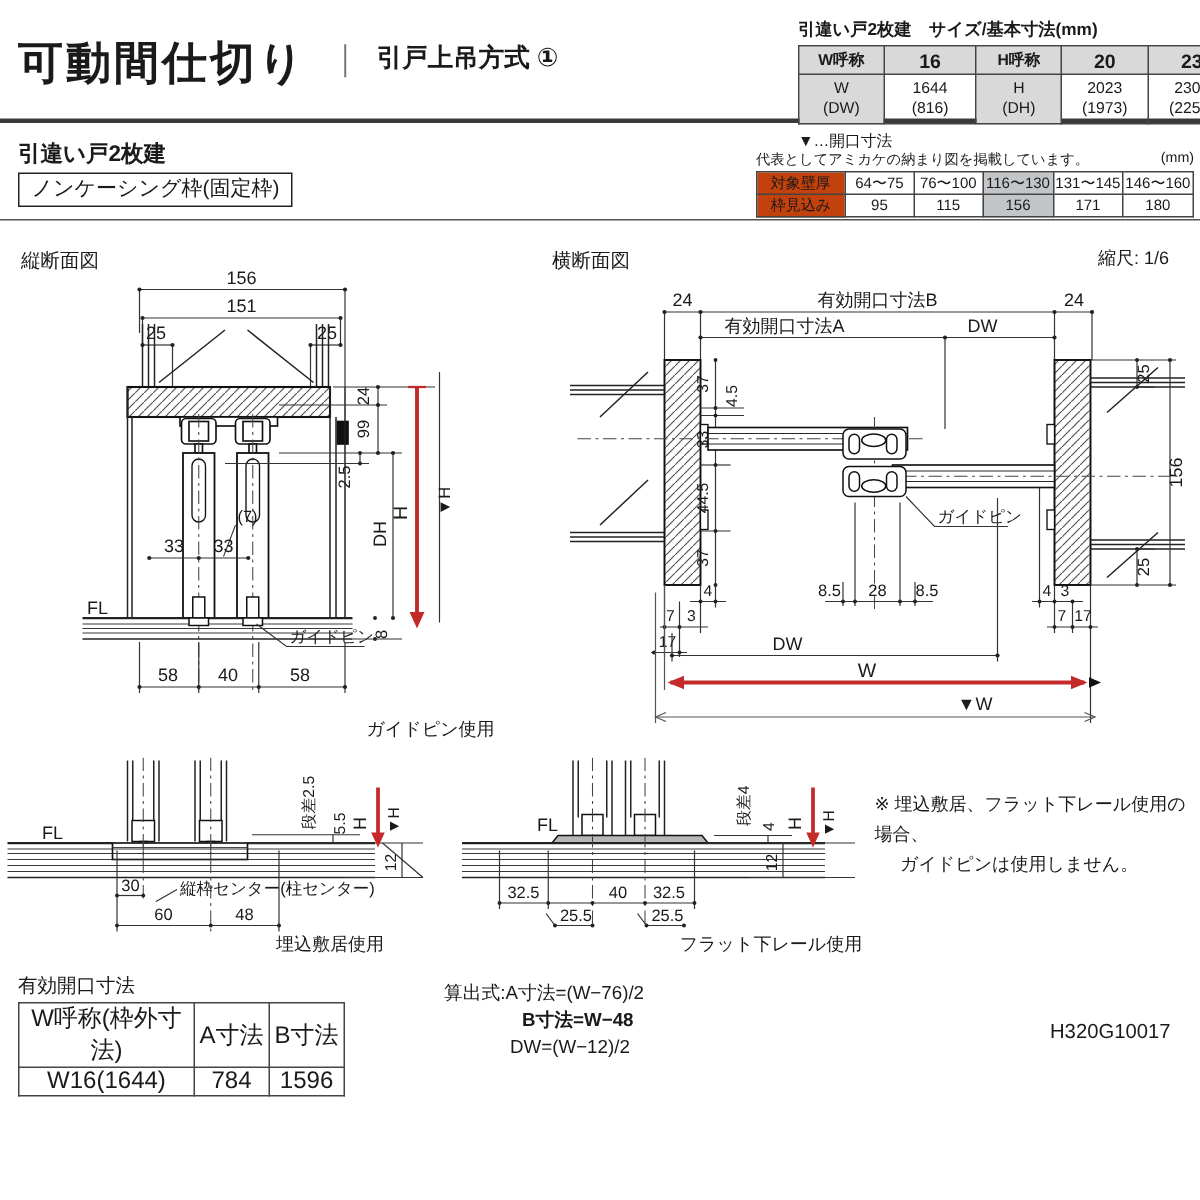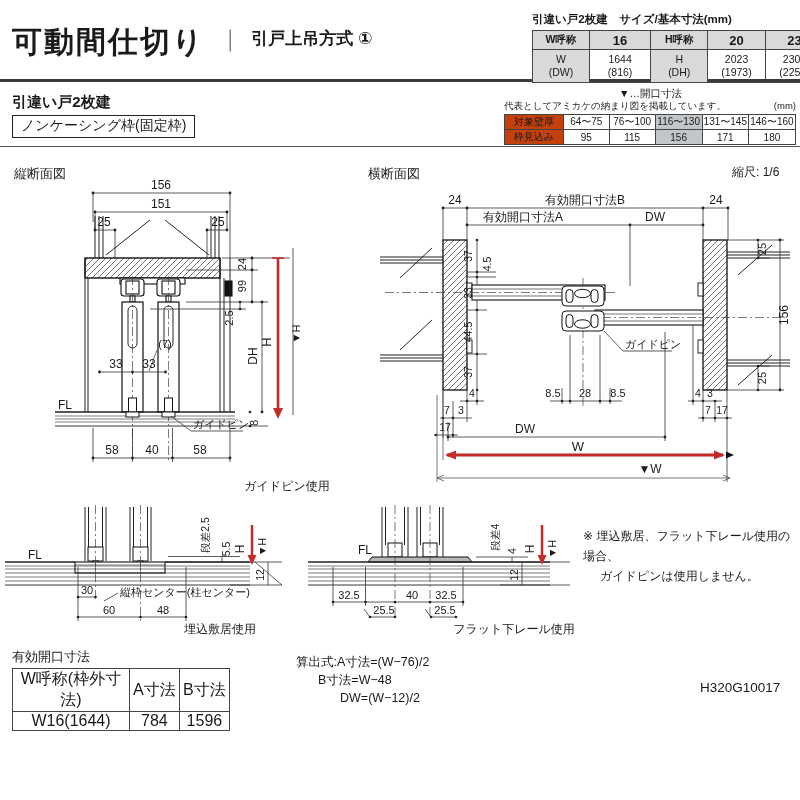--- a/index.html
+++ b/index.html
@@ -60,21 +60,21 @@
 (816)</td>
         <td class="lbl dat pre">H
 (DH)</td>
         <td class="dat pre">2023
 (1973)</td>
         <td class="dat pre">2306
 (2256)</td>
       </tr>
     </tbody>
       </table>
-    <div class="smallnote" style="text-align:center;margin-top:4px;">▼…開口寸法</div>
+    <div class="smallnote" style="text-align:left;margin-top:4px;">▼…開口寸法</div>
   </div>
 
   <div class="abs" style="left:12px;top:93px;">
     <div style="font-size:15px;font-weight:bold;">引違い戸2枚建</div>
     <div style="margin-top:3px;"><span class="boxed">ノンケーシング枠(固定枠)</span></div>
   </div>
 
   <div class="abs" style="left:504px;top:100px;width:292px;">
     <div style="font-size:9.5px;">
       <span>代表としてアミカケの納まり図を掲載しています。</span>
@@ -676,19 +676,19 @@
         <td>W16(1644)</td>
         <td>784</td>
         <td>1596</td>
       </tr>
     </tbody>
       </table>
   </div>
 
   <div class="abs" style="left:296px;top:653px;font-size:12.5px;line-height:1.45;">
     <div>算出式:A寸法=(W−76)/2</div>
-    <div style="margin-left:22px;">B寸法=W−48</div>
+    <div style="margin-left:52px;font-weight:bold;">B寸法=W−48</div>
     <div style="margin-left:44px;">DW=(W−12)/2</div>
   </div>
 
   <div class="abs" style="left:700px;top:680px;font-size:13.5px;">H320G10017</div>
 
 </div>
 
 </body></html>

